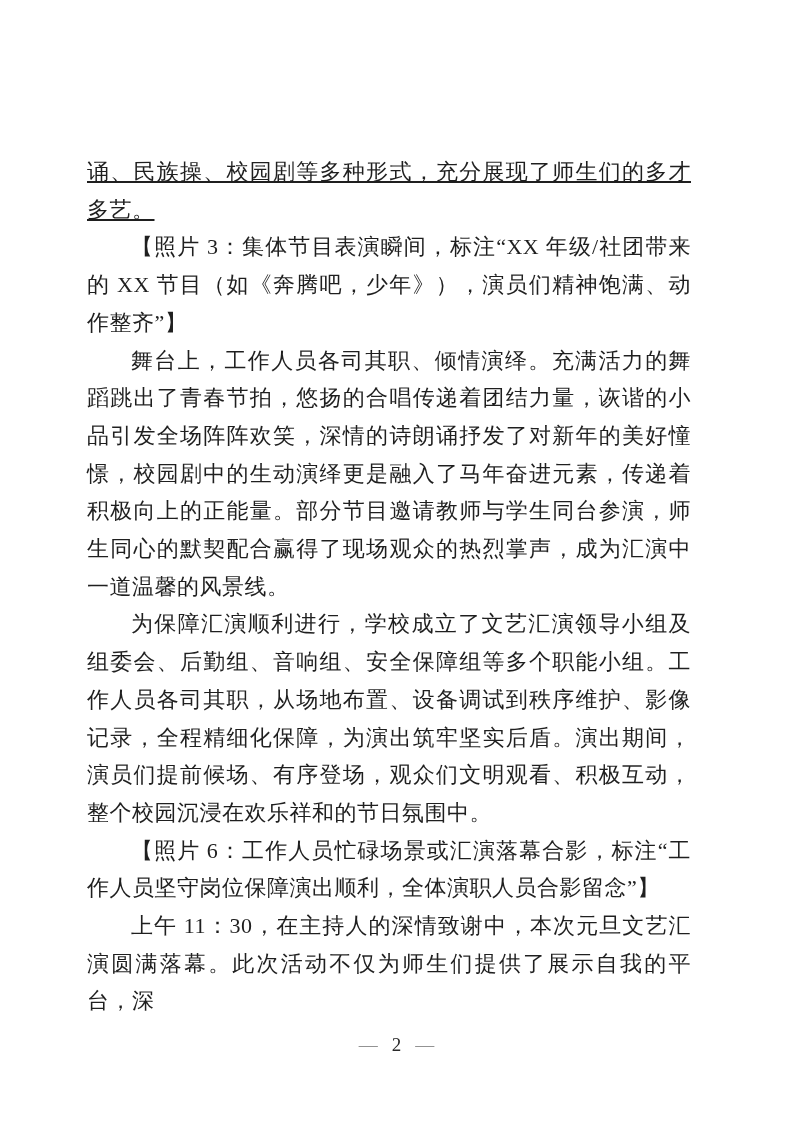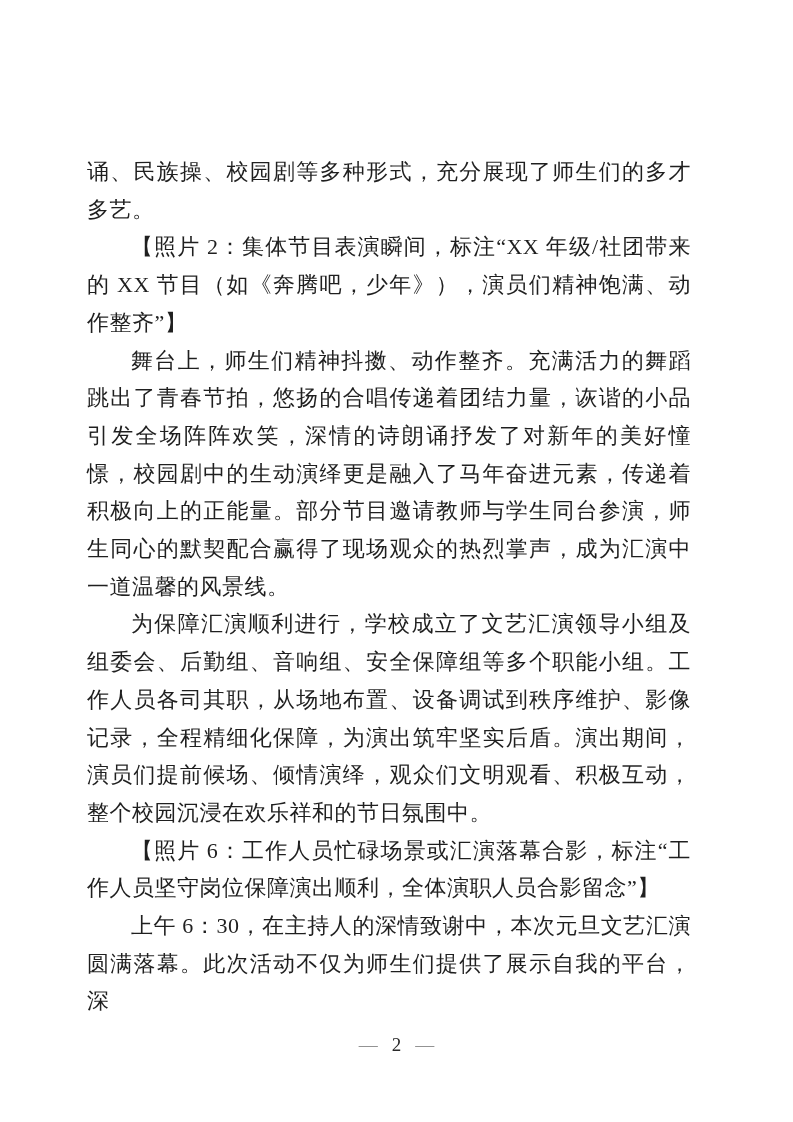--- a/index.html
+++ b/index.html
@@ -27,20 +27,21 @@
     text-justify: inter-ideograph;
     letter-spacing: 0.5px;
   }
   .para {
     margin: 0;
     padding: 0;
     text-indent: 2em;
   }
   .para.no-indent {
     text-indent: 0;
+    text-decoration: underline;
   }
   .footer {
     position: absolute;
     left: 0;
     top: 1033px;
     width: 793px;
     text-align: center;
     font-size: 19px;
     line-height: 24px;
     color: #2a2a2a;
@@ -55,24 +56,24 @@
     color: #2a2a2a;
   }
 </style>
 </head>
 <body>
 
 <div class="page">
 
   <div class="content">
     <p class="para no-indent">诵、民族操、校园剧等多种形式，充分展现了师生们的多才多艺。</p>
-    <p class="para">【照片 2：集体节目表演瞬间，标注“XX 年级/社团带来的 XX 节目（如《奔腾吧，少年》），演员们精神饱满、动作整齐”】</p>
-    <p class="para">舞台上，师生们精神抖擞、动作整齐。充满活力的舞蹈跳出了青春节拍，悠扬的合唱传递着团结力量，诙谐的小品引发全场阵阵欢笑，深情的诗朗诵抒发了对新年的美好憧憬，校园剧中的生动演绎更是融入了马年奋进元素，传递着积极向上的正能量。部分节目邀请教师与学生同台参演，师生同心的默契配合赢得了现场观众的热烈掌声，成为汇演中一道温馨的风景线。</p>
-    <p class="para">为保障汇演顺利进行，学校成立了文艺汇演领导小组及组委会、后勤组、音响组、安全保障组等多个职能小组。工作人员各司其职，从场地布置、设备调试到秩序维护、影像记录，全程精细化保障，为演出筑牢坚实后盾。演出期间，演员们提前候场、倾情演绎，观众们文明观看、积极互动，整个校园沉浸在欢乐祥和的节日氛围中。</p>
+    <p class="para">【照片 3：集体节目表演瞬间，标注“XX 年级/社团带来的 XX 节目（如《奔腾吧，少年》），演员们精神饱满、动作整齐”】</p>
+    <p class="para">舞台上，工作人员各司其职、倾情演绎。充满活力的舞蹈跳出了青春节拍，悠扬的合唱传递着团结力量，诙谐的小品引发全场阵阵欢笑，深情的诗朗诵抒发了对新年的美好憧憬，校园剧中的生动演绎更是融入了马年奋进元素，传递着积极向上的正能量。部分节目邀请教师与学生同台参演，师生同心的默契配合赢得了现场观众的热烈掌声，成为汇演中一道温馨的风景线。</p>
+    <p class="para">为保障汇演顺利进行，学校成立了文艺汇演领导小组及组委会、后勤组、音响组、安全保障组等多个职能小组。工作人员各司其职，从场地布置、设备调试到秩序维护、影像记录，全程精细化保障，为演出筑牢坚实后盾。演出期间，演员们提前候场、有序登场，观众们文明观看、积极互动，整个校园沉浸在欢乐祥和的节日氛围中。</p>
     <p class="para">【照片 6：工作人员忙碌场景或汇演落幕合影，标注“工作人员坚守岗位保障演出顺利，全体演职人员合影留念”】</p>
-    <p class="para">上午 6：30，在主持人的深情致谢中，本次元旦文艺汇演圆满落幕。此次活动不仅为师生们提供了展示自我的平台，深</p>
+    <p class="para">上午 11：30，在主持人的深情致谢中，本次元旦文艺汇演圆满落幕。此次活动不仅为师生们提供了展示自我的平台，深</p>
   </div>
 
   <div class="footer">
     <span class="dash">—</span><span class="num">2</span><span class="dash">—</span>
   </div>
 
 </div>
 
 </body></html>

